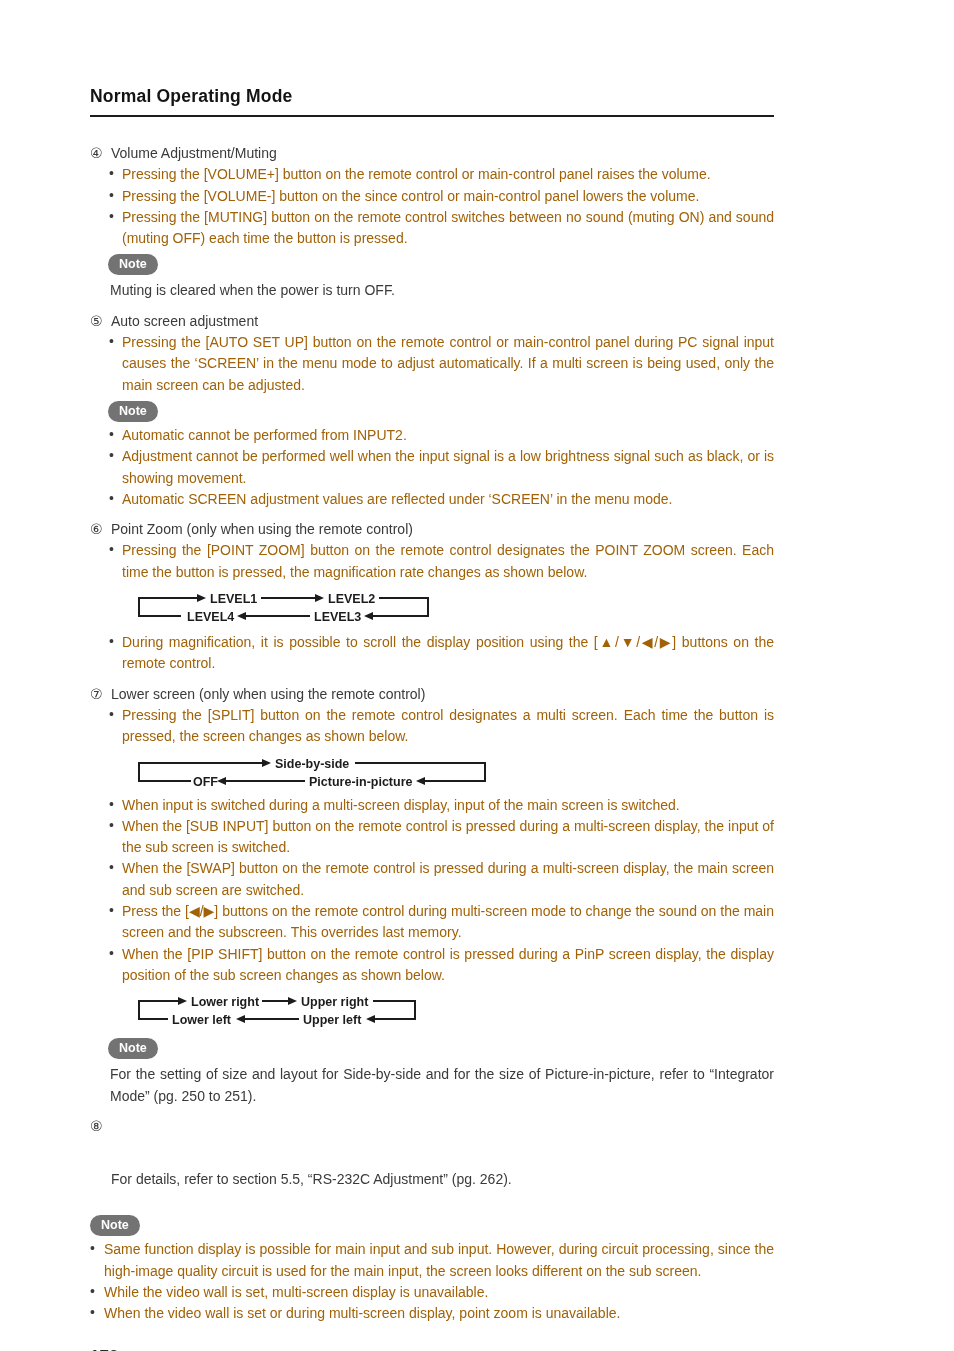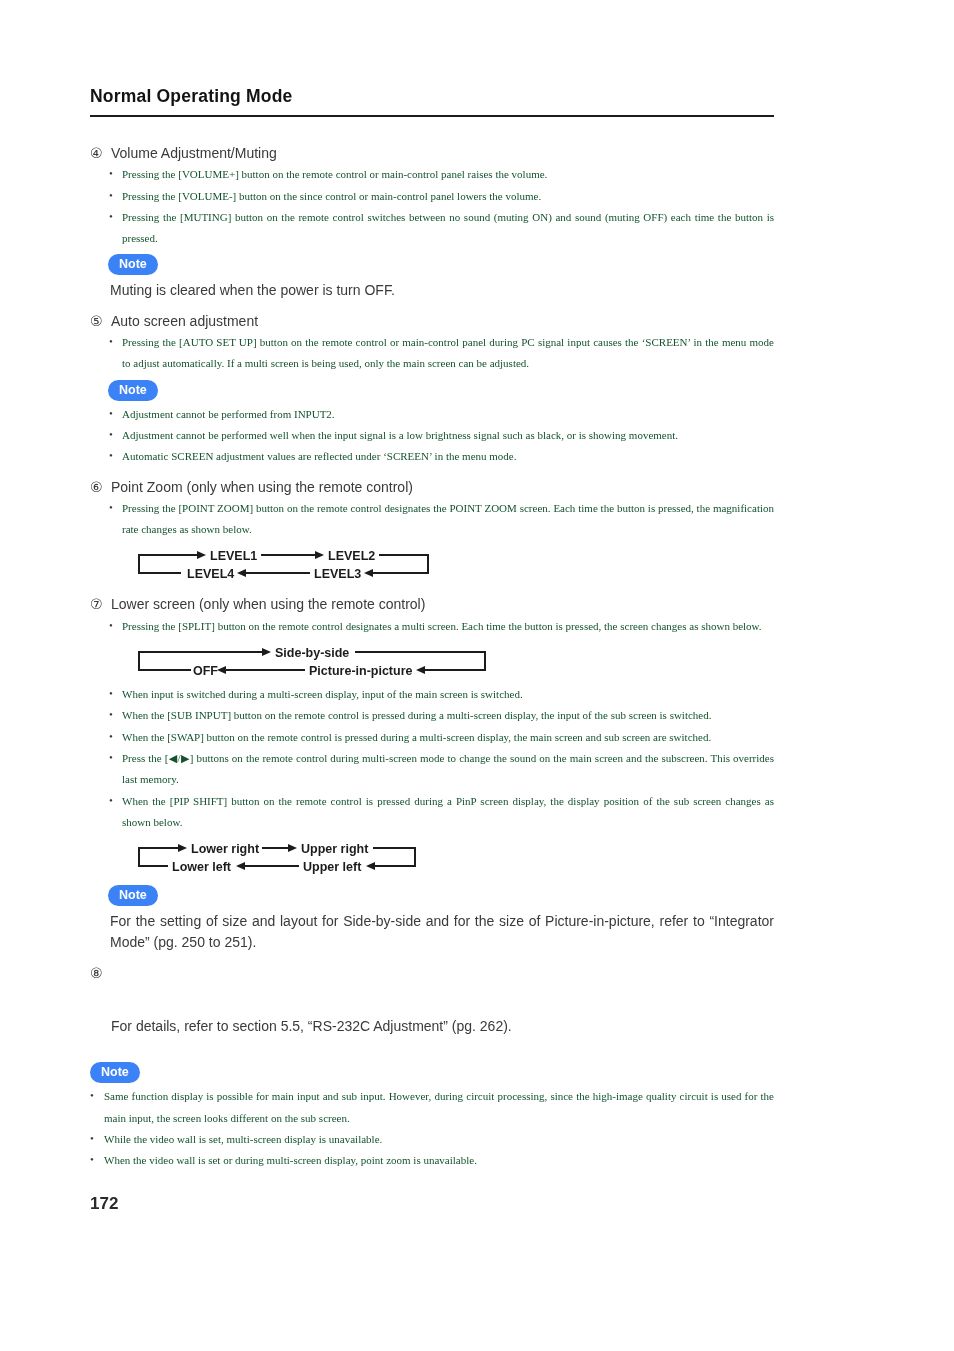--- a/index.html
+++ b/index.html
@@ -8,24 +8,24 @@
     font-family:"Liberation Sans","DejaVu Sans",sans-serif;color:#3a3a3a;
     box-sizing:border-box;
   }
   .content{padding:84px 112px 0 90px;}
   .title{font-size:17.5px;font-weight:bold;color:#131313;margin:0;line-height:24px;letter-spacing:.2px;}
   .rule{border-top:2.5px solid #1c1c1c;margin:7px 0 26px 0;height:0;}
   .section{margin-bottom:9px;}
   .sec-head{display:flex;font-size:14px;line-height:21.3px;color:#3a3a3a;}
   .sec-num{width:21px;flex:none;color:#3a3a3a;}
   ul.bullets{list-style:none;margin:0;padding:0 0 0 18px;}
-  ul.bullets li{position:relative;padding-left:14px;font-size:11px;line-height:21.3px;text-align:justify;color:#14532d;font-family:Liberation Serif, serif;}
+  ul.bullets li{position:relative;padding-left:14px;font-size:14px;line-height:21.3px;text-align:justify;color:#a16207;}
   ul.bullets li::before{content:"\2022";position:absolute;left:1px;top:-1px;color:#3a3a3a;}
   .note-block{margin-left:18px;}
-  .note-badge{display:inline-block;background:#3b82f6;color:#ffffff;font-size:12.5px;font-weight:bold;
+  .note-badge{display:inline-block;background:#737373;color:#ffffff;font-size:12.5px;font-weight:bold;
     padding:2px 11px 3px 11px;border-radius:12px;margin:5px 0 3px 0;line-height:16px;}
   .note-text{font-size:14px;line-height:21.3px;margin:2px 0 0 2px;text-align:justify;}
   .diagram{display:block;margin:5px 0 4px 45px;}
   .diagram text{font-family:"Liberation Sans","DejaVu Sans",sans-serif;font-weight:bold;font-size:12.5px;fill:#1c1c1c;}
   .diagram .ln{fill:none;stroke:#1c1c1c;stroke-width:2;}
   .diagram .ah{fill:#1c1c1c;stroke:none;}
   .s8-row{display:flex;font-size:14px;line-height:21.3px;}
   .s8-cont{margin-left:21px;font-size:14px;line-height:21.3px;margin-top:32px;}
   .footer-note{margin-top:20px;}
   .footer-note ul.bullets{padding-left:0;}
@@ -61,21 +61,21 @@
       <div class="sec-head">
         <span class="sec-num">⑤</span>
         <span>Auto screen adjustment</span>
       </div>
       <ul class="bullets">
         <li>Pressing the [AUTO SET UP] button on the remote control or main-control panel during PC signal input causes the ‘SCREEN’ in the menu mode to adjust automatically. If a multi screen is being used, only the main screen can be adjusted.</li>
       </ul>
       <div class="note-block">
         <span class="note-badge">Note</span>
         <ul class="bullets" style="padding-left:0;">
-          <li>Adjustment cannot be performed from INPUT2.</li>
+          <li>Automatic cannot be performed from INPUT2.</li>
           <li>Adjustment cannot be performed well when the input signal is a low brightness signal such as black, or is showing movement.</li>
           <li>Automatic SCREEN adjustment values are reflected under ‘SCREEN’ in the menu mode.</li>
         </ul>
       </div>
     </div>
 
     <div class="section">
       <div class="sec-head">
         <span class="sec-num">⑥</span>
         <span>Point Zoom (only when using the remote control)</span>
@@ -92,20 +92,23 @@
           <polyline class="ln" points="244,10 293,10 293,28 238,28"></polyline>
           <polygon class="ah" points="238,24 229,28 238,32"></polygon>
           <line class="ln" x1="111" y1="28" x2="175" y2="28"></line>
           <polygon class="ah" points="111,24 102,28 111,32"></polygon>
         </g>
         <text x="75" y="14.5">LEVEL1</text>
         <text x="193" y="14.5">LEVEL2</text>
         <text x="52" y="32.5">LEVEL4</text>
         <text x="179" y="32.5">LEVEL3</text>
       </svg>
+      <ul class="bullets">
+        <li>During magnification, it is possible to scroll the display position using the [▲/▼/◀/▶] buttons on the remote control.</li>
+      </ul>
     </div>
 
     <div class="section">
       <div class="sec-head">
         <span class="sec-num">⑦</span>
         <span>Lower screen (only when using the remote control)</span>
       </div>
       <ul class="bullets">
         <li>Pressing the [SPLIT] button on the remote control designates a multi screen. Each time the button is pressed, the screen changes as shown below.</li>
       </ul>

